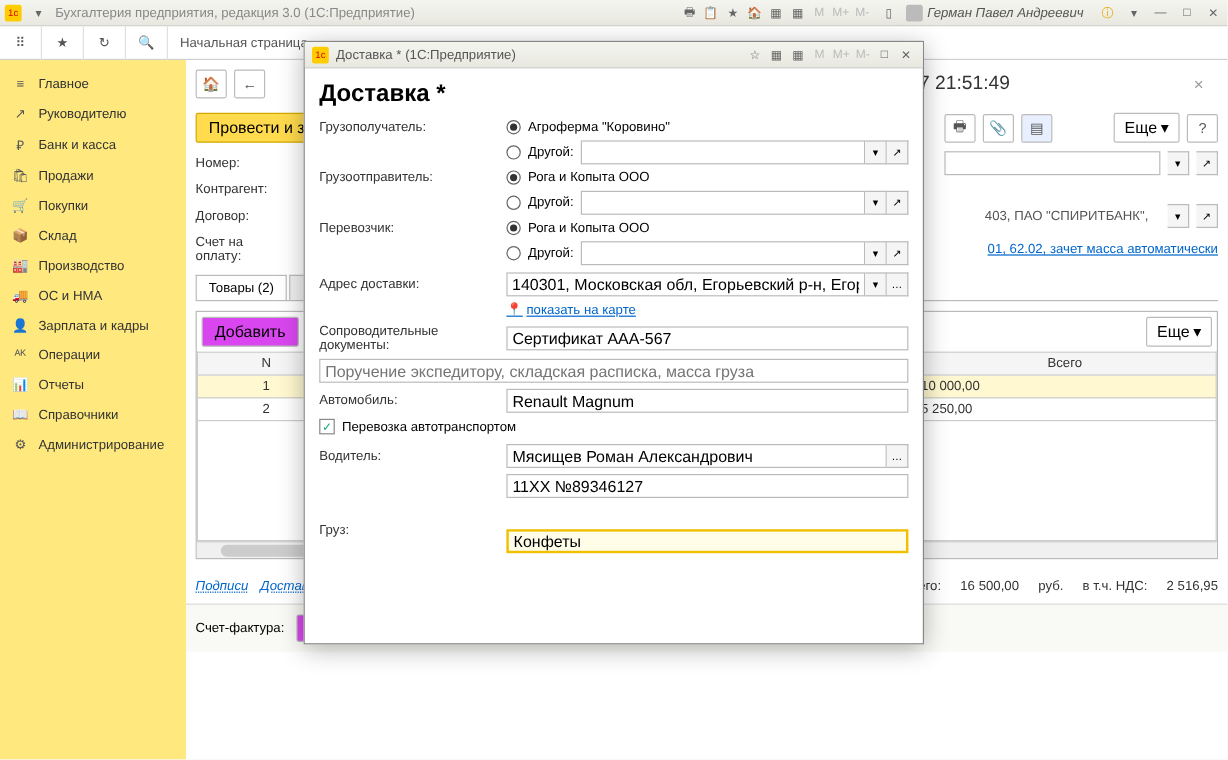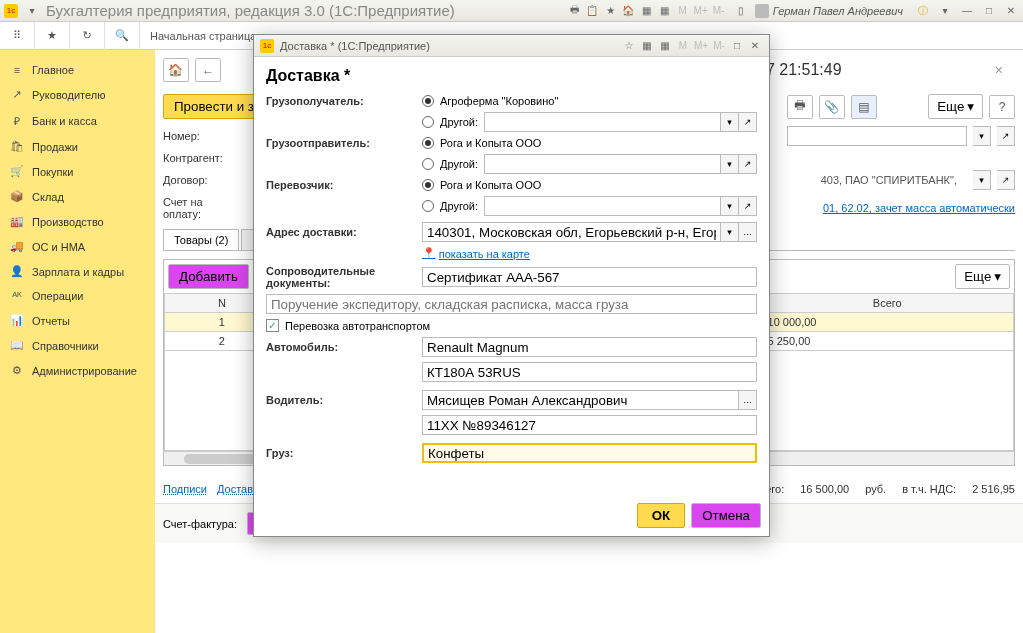--- a/index.html
+++ b/index.html
@@ -1,19 +1,19 @@
 <!DOCTYPE html>
 <html><head>
 <meta charset="utf-8">
 <style>
 * { margin:0; padding:0; box-sizing:border-box; }
 body { font-family:Arial,sans-serif; font-size:11px; background:#f0f0f0; width:1023px; height:633px; overflow:hidden; position:relative; }
 .titlebar { height:22px; background:linear-gradient(#f5f5f0,#e8e8e0); border-bottom:1px solid #ccc; display:flex; align-items:center; padding:0 4px; gap:6px; }
 .tb-icon { width:14px; height:14px; background:#ffcc00; border-radius:2px; display:flex; align-items:center; justify-content:center; font-size:8px; color:#d00; }
-.tb-title { color:#888; font-size:15px; flex:1; }
+.tb-title { color:#888; font-size:11px; flex:1; }
 .tb-ctrl { display:flex; gap:2px; }
 .tb-btn { width:16px; height:14px; display:flex; align-items:center; justify-content:center; font-size:10px; color:#666; cursor:pointer; }
 .tb-user { display:flex; align-items:center; gap:4px; color:#555; margin-right:6px;font-style:italic; }
 .tb-user-icon { width:14px; height:14px; background:#bbb; border-radius:2px; }
 .toolbar { height:28px; background:#fff; border-bottom:1px solid #d0d0d0; display:flex; align-items:center; }
 .tb-cell { width:35px; height:28px; display:flex; align-items:center; justify-content:center; border-right:1px solid #e0e0e0; cursor:pointer; color:#555; }
 .start-page { padding:0 10px; color:#555; }
 .layout { display:flex; height:calc(100% - 50px); }
 .sidebar { width:155px; background:#ffe97f; padding:8px 0; }
 .nav-item { display:flex; align-items:center; gap:8px; padding:6px 10px; color:#333; cursor:pointer; }
@@ -36,40 +36,40 @@
 .table-area { margin:8px; border:1px solid #bbb; }
 .table-tools { display:flex; padding:4px; gap:6px; }
 .btn-plain { border:1px solid #bbb; background:#d946ef; padding:3px 10px; cursor:pointer; border-radius:2px; }
 table.grid { width:100%; border-collapse:collapse; }
 table.grid th, table.grid td { border:1px solid #ccc; padding:3px 6px; text-align:left; font-weight:normal; color:#333; }
 table.grid th { background:#f5f5f5; text-align:center; }
 table.grid tr.sel td { background:#fff8d0; }
 .scroll-bar { height:14px; background:#f0f0f0; border-top:1px solid #ccc; position:relative; }
 .scroll-thumb { position:absolute; left:20px; top:2px; width:140px; height:10px; background:#ccc; border-radius:5px; }
 .bottom-links { padding:8px; display:flex; align-items:center; gap:10px; }
-.link { color:#0066cc; text-decoration:underline dotted; cursor:pointer; }
+.link { color:#0066cc; text-decoration:underline dotted; cursor:pointer;font-style:italic; }
 .totals { margin-left:auto; display:flex; gap:16px; color:#333; }
 .invoice-row { padding:8px; border-top:1px solid #ddd; display:flex; align-items:center; gap:10px; background:#f9f9f5; }
 .checkbox { width:13px; height:13px; border:1px solid #888; display:inline-flex; align-items:center; justify-content:center; background:#fff; }
 .checkbox.checked::after { content:"✓"; color:#2a7; font-size:10px; }
 
 
 .modal { position:absolute; left:253px; top:34px; width:517px; height:503px; background:#fff; border:1px solid #888; box-shadow:0 4px 20px rgba(0,0,0,0.3); display:flex; flex-direction:column; }
 .modal-title { height:22px; background:linear-gradient(#f5f5f0,#e8e8e0); display:flex; align-items:center; padding:0 6px; gap:6px; border-bottom:1px solid #ccc; }
 .modal-title-text { font-size:11px; color:#555; flex:1; }
 .modal-tctrl { display:flex; gap:2px; }
 .modal-body { padding:10px 12px; flex:1; overflow:auto; }
-.modal-h { font-size:16px; font-weight:bold; margin-bottom:10px; }
+.modal-h { font-size:20px; font-weight:bold; margin-bottom:10px; }
 .mrow { display:flex; align-items:center; margin-bottom:5px; gap:6px; }
-.mlabel { width:150px; color:#333;font-weight:bold; }
+.mlabel { width:150px; color:#333; }
 .radio { width:12px; height:12px; border:1px solid #666; border-radius:50%; display:inline-flex; align-items:center; justify-content:center; background:#fff; }
 .radio.on::after { content:""; width:6px; height:6px; background:#333; border-radius:50%; }
 .minput-wrap { flex:1; display:flex; }
 .minput { flex:1; border:1px solid #bbb; padding:2px 4px; height:20px; background:#fff; }
-.minput.focus { border:2px solid #f0c000; background:#fffce8; }
+.minput.focus { border:2px solid #f0c000; background:#fffce8;margin-top:18px; }
 .map-link { color:#0066cc; text-decoration:underline; cursor:pointer; display:flex; align-items:center; gap:3px; }
 .modal-footer { padding:8px; display:flex; justify-content:flex-end; gap:6px; border-top:0; }
 .btn-ok { background:#ffdb4d; border:1px solid #d4a800; padding:4px 14px; cursor:pointer; border-radius:2px; font-weight:bold; }
 .field-info { float:right; color:#555; margin-right:10px; }
 .link-text { color:#0066cc; text-decoration:underline; cursor:pointer; }
 </style>
 </head>
 <body>
 
 <div class="titlebar">
@@ -365,37 +365,31 @@
         </div>
       </div>
 
     <div class="mrow">
       <div class="minput-wrap">
           <input class="minput" style="color: rgb(153, 153, 153);" placeholder="Поручение экспедитору, складская расписка, масса груза">
         </div>
       </div>
 
     <div class="mrow">
+        <span class="mlabel">Автомобиль:</span>
+      <div class="minput-wrap">
+          <input class="minput" value="Renault Magnum" style="">
+        </div>
+      </div>
+
+    <div class="mrow">
         <span class="checkbox checked"></span>
       <span>Перевозка автотранспортом</span>
       </div>
 
-    <div class="mrow">
-        <span class="mlabel">Автомобиль:</span>
-      <div class="minput-wrap">
-          <input class="minput" value="Renault Magnum" style="">
-        </div>
-      </div>
-    <div class="mrow">
-        <span class="mlabel"></span>
-      <div class="minput-wrap">
-          <input class="minput" value="КТ180А 53RUS" style="">
-        </div>
-      </div>
-
     <div class="mrow" style="margin-top:8px">
         <span class="mlabel">Водитель:</span>
       <div class="minput-wrap">
           <input class="minput" value="Мясищев Роман Александрович" style="">
           <div class="drop-btn">…</div>
         </div>
       </div>
     <div class="mrow">
         <span class="mlabel"></span>
       <div class="minput-wrap">
@@ -403,17 +397,13 @@
         </div>
       </div>
 
     <div class="mrow" style="margin-top:8px">
         <span class="mlabel">Груз:</span>
       <div class="minput-wrap">
           <input class="minput focus" value="Конфеты" style="">
         </div>
       </div>
   </div>
-  <div class="modal-footer">
-    <button class="btn-ok">ОК</button>
-    <button class="btn-plain">Отмена</button>
-  </div>
 </div>
 
 </body></html>

